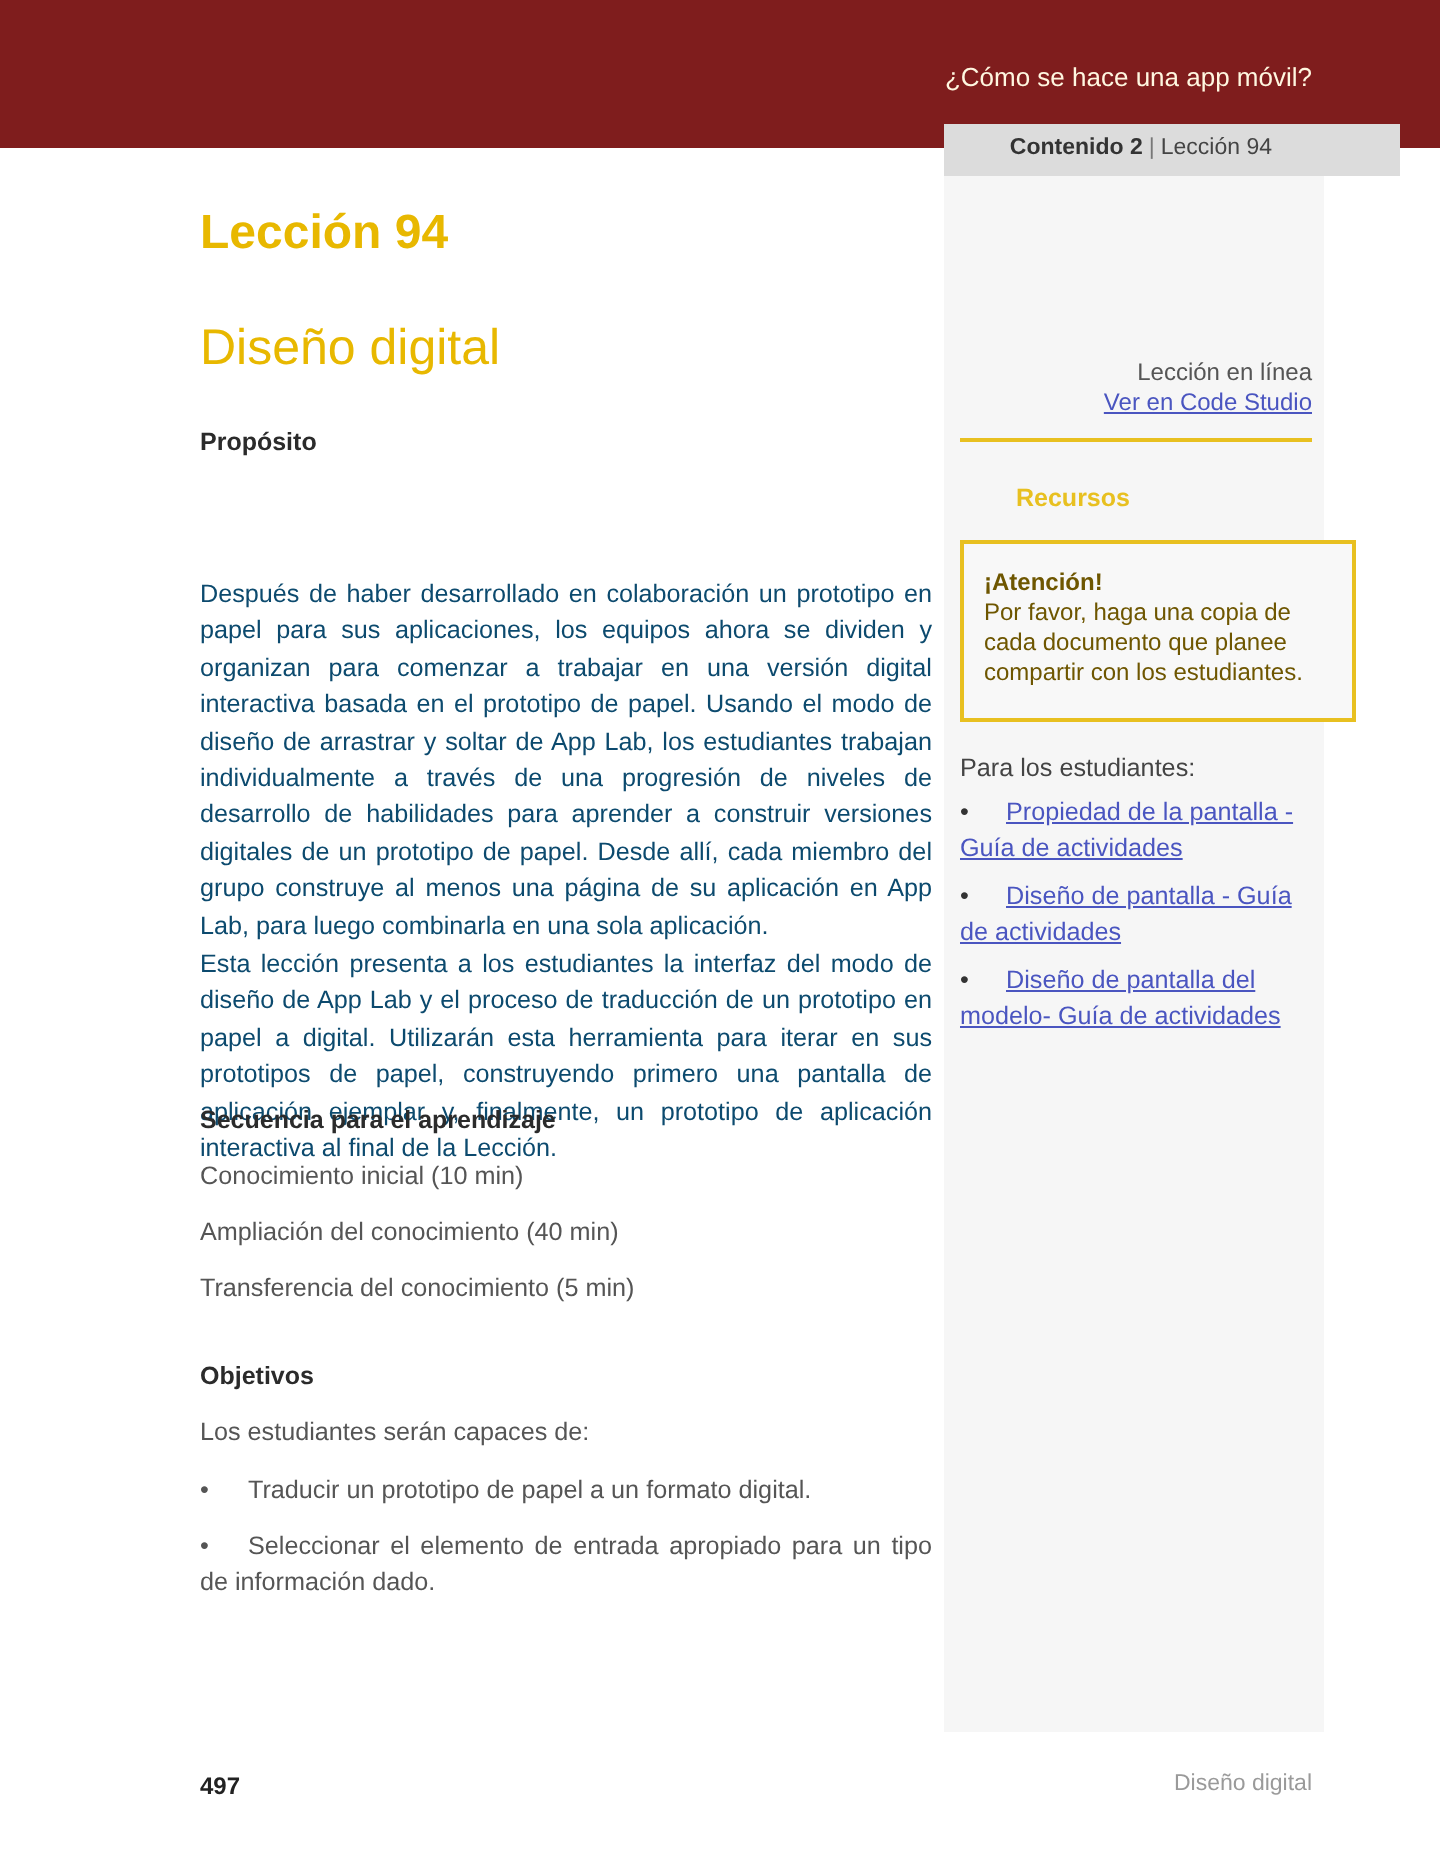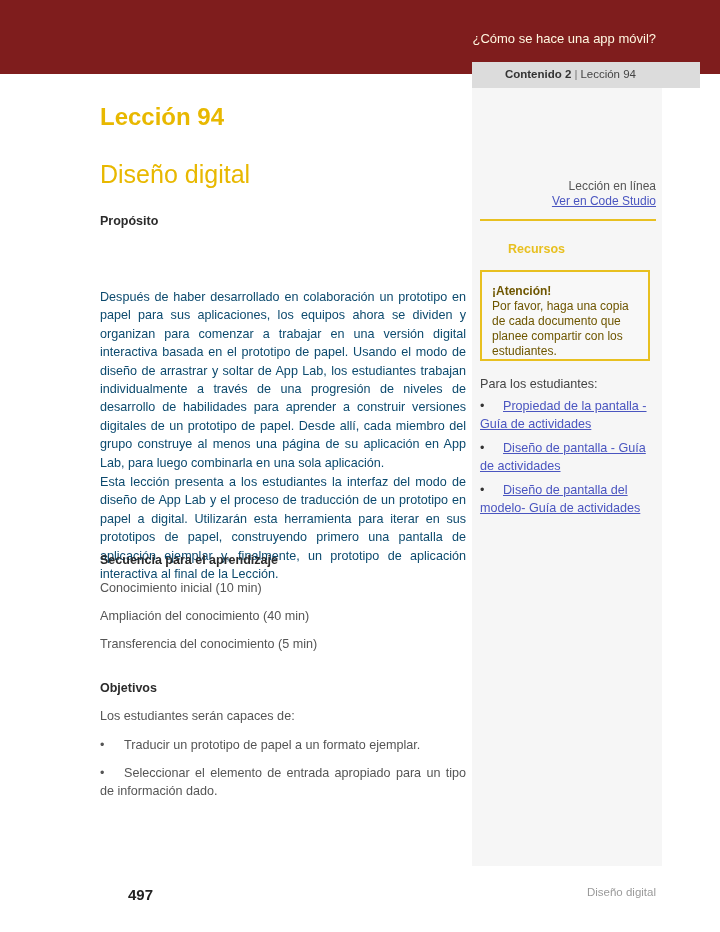--- a/index.html
+++ b/index.html
@@ -62,38 +62,38 @@
       position: absolute; right: 64px; top: 194px; font-size: 12px; color: #4a55c0;
       text-decoration: underline; text-align: right;
     }
     .sidebar-rule {
       position: absolute; left: 480px; top: 219px; width: 176px; height: 2px; background: #e8c020;
     }
     .recursos {
       position: absolute; left: 480px; top: 242px; font-size: 12.5px; font-weight: bold; color: #e8c020; padding-left: 28px;
     }
     .attention {
-      position: absolute; left: 480px; top: 270px; width: 170px; height: 91px;
+      position: absolute; left: 480px; top: 270px; width: 198px; height: 91px;
       border: 2px solid #e8c020; box-sizing: border-box; background: #f8f8f8;
       padding: 12px 8px 0 10px;
     }
     .attention-title { font-size: 12px; font-weight: bold; color: #6e5600; line-height: 15px; }
     .attention-text { font-size: 12px; color: #6e5600; line-height: 15px; }
 
     .for-students {
       position: absolute; left: 480px; top: 377px; font-size: 12.6px; color: #444;
     }
     .res-item {
       position: absolute; left: 480px; width: 180px; font-size: 12.6px; line-height: 18px;
     }
     .res-item .dot { display: inline-block; width: 23px; color: #333; }
     .res-item a { color: #4a55c0; text-decoration: underline; }
 
     .page-num {
-      position: absolute; left: 100px; top: 886px; font-size: 15px; font-weight: bold; color: #222; margin-left: 28px;
+      position: absolute; left: 100px; top: 886px; font-size: 12px; font-weight: bold; color: #222;
     }
     .footer-title {
       position: absolute; right: 64px; top: 886px; font-size: 11.5px; color: #9a9a9a;
     }
   </style>
 </head>
 <body>
 
 <div class="topbar">
   <span class="topbar-title">¿Cómo se hace una app móvil?</span>
@@ -114,21 +114,21 @@
 <div class="para" style="top:425px;">Esta lección presenta a los estudiantes la interfaz del modo de diseño de App Lab y el proceso de traducción de un prototipo en papel a digital. Utilizarán esta herramienta para iterar en sus prototipos de papel, construyendo primero una pantalla de aplicación ejemplar y, finalmente, un prototipo de aplicación interactiva al final de la Lección.</div>
 
 <div class="section-h" style="top:553px;">Secuencia para el aprendizaje</div>
 <div class="line" style="top:581px;">Conocimiento inicial (10 min)</div>
 <div class="line" style="top:609px;">Ampliación del conocimiento (40 min)</div>
 <div class="line" style="top:637px;">Transferencia del conocimiento (5 min)</div>
 
 <div class="section-h" style="top:681px;">Objetivos</div>
 <div class="line" style="top:709px;">Los estudiantes serán capaces de:</div>
 <div class="bullet-line" style="top:736px;">
-  <span class="dot">•</span><span>Traducir un prototipo de papel a un formato ejemplar.</span>
+  <span class="dot">•</span><span>Traducir un prototipo de papel a un formato digital.</span>
 </div>
 <div class="bullet-line" style="top:764px;">
   <span class="dot">•</span><span>Seleccionar el elemento de entrada apropiado para un tipo de información dado.</span>
 </div>
 
 <div class="online-label">Lección en línea</div>
 <a class="online-link">Ver en Code Studio</a>
 <div class="sidebar-rule"></div>
 <div class="recursos">Recursos</div>
 

